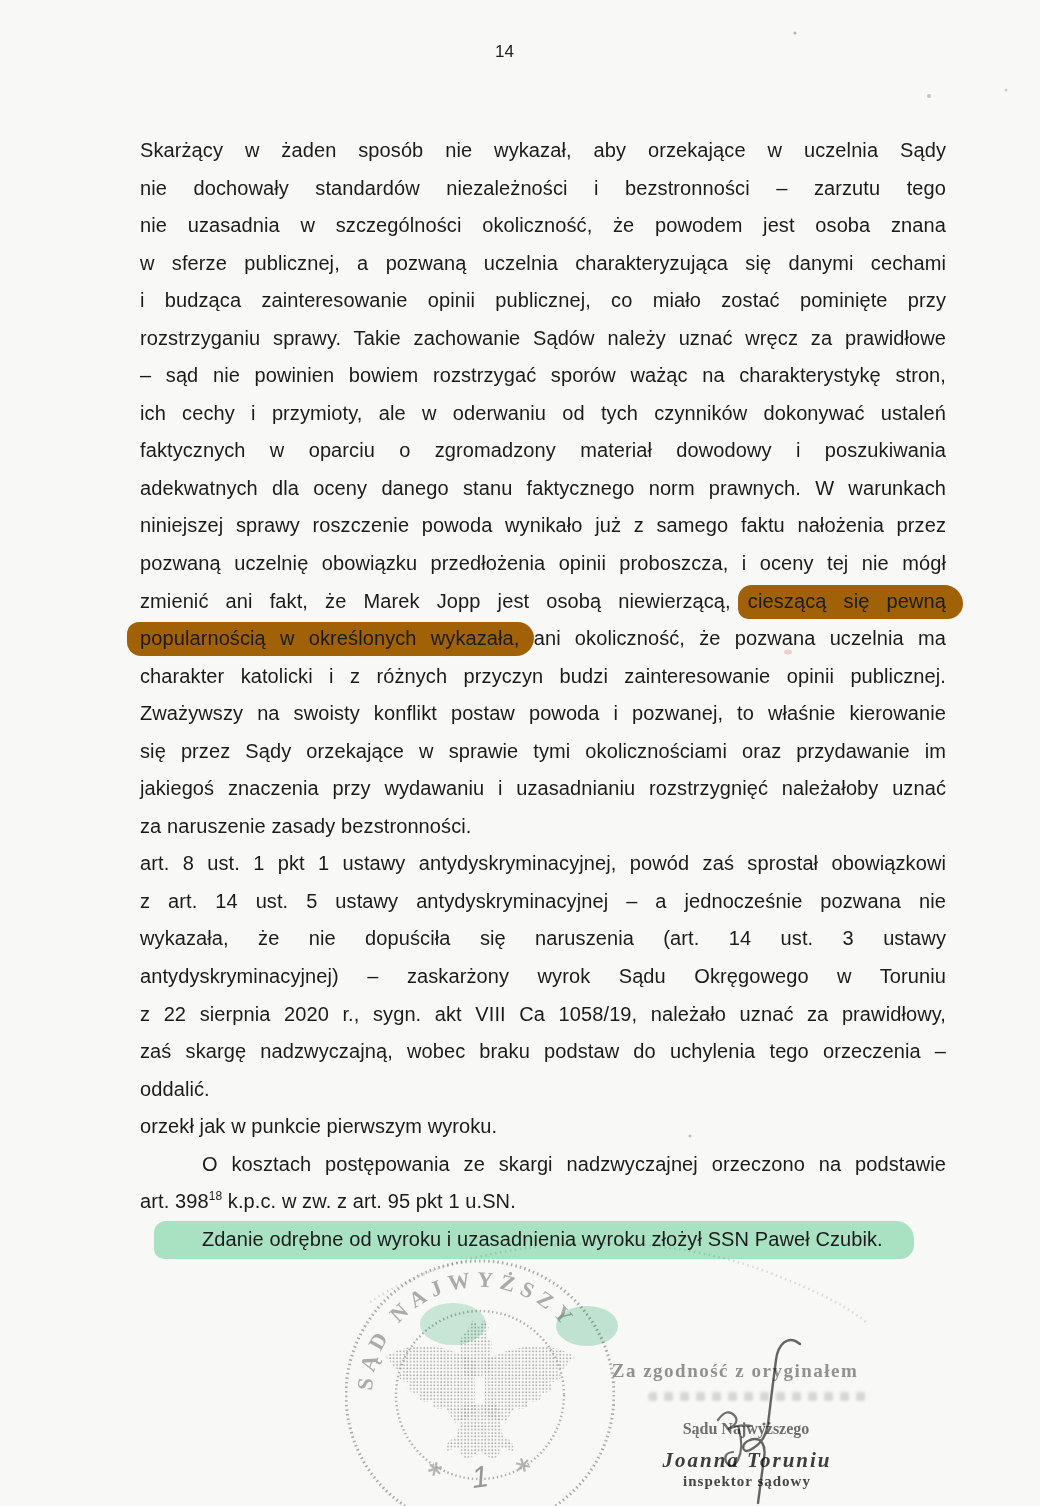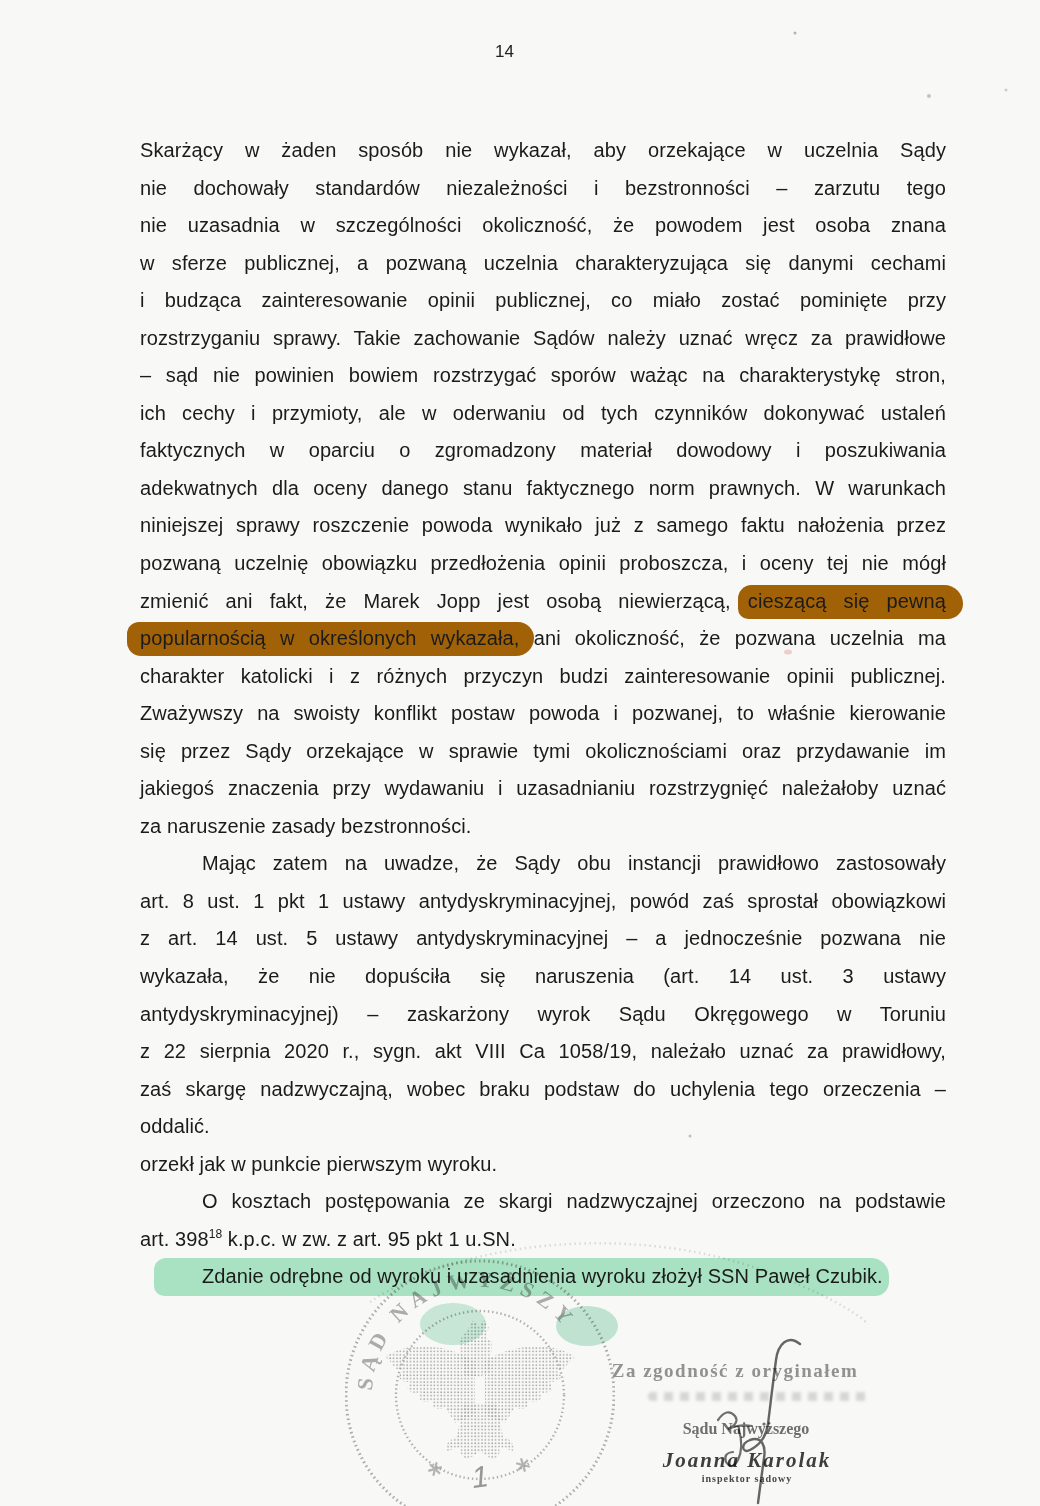--- a/index.html
+++ b/index.html
@@ -15,42 +15,42 @@
     text-align:justify;text-align-last:justify;text-justify:inter-word;
     white-space:normal;letter-spacing:0.1px;}
   .ll{text-align-last:left;}
   .in{text-indent:62px;}
   sup{font-size:12px;line-height:0;}
   .hlp{background:#a16207;}
   .hlp-a{padding:5px 17px 7px 10px;margin:0 -17px 0 -10px;
     border-radius:16px 22px 18px 12px;}
   .hlp-b{padding:5px 15px 7px 13px;margin:0 -15px 0 -13px;
     border-radius:12px 16px 18px 14px;}
-  .hlg{background:#a9e2c2;padding:7px 6px 9px 48px;margin:0 -22px 16px -48px;
+  .hlg{background:#a9e2c2;padding:7px 31px 9px 48px;margin:0 -22px 16px -48px;
     border-radius:12px 18px 14px 10px;}
   .blob{position:absolute;border-radius:50%;mix-blend-mode:multiply;
     pointer-events:none;}
   .stamp-wrap{position:absolute;left:345px;top:1245px;width:270px;height:261px;
     mix-blend-mode:multiply;opacity:.85;}
   .overlay{position:absolute;left:0;top:0;width:1040px;height:1506px;
     pointer-events:none;mix-blend-mode:multiply;}
   .cert{position:absolute;text-align:center;
     font-family:"Liberation Serif",serif;font-weight:bold;}
   .cert-1{left:600px;top:1360px;width:270px;font-size:19px;color:#919191;
     letter-spacing:1.5px;filter:blur(.45px);}
   .cert-smudge{position:absolute;left:648px;top:1392px;width:222px;height:9px;
     background:repeating-linear-gradient(90deg,#9a9a9a 0 9px,transparent 9px 16px);
     opacity:.35;filter:blur(1.6px);border-radius:4px;}
   .cert-2{left:596px;top:1399px;width:300px;font-size:13.5px;color:#5c5c5c;
     font-weight:bold;filter:blur(.35px);letter-spacing:.3px;}
   .cert-3{left:646px;top:1420px;width:200px;font-size:16px;color:#6e6e6e;
     filter:blur(.3px);}
   .cert-name{left:638px;top:1448px;width:218px;font-size:21px;color:#3e3e3e;
     font-style:italic;letter-spacing:2px;filter:blur(.2px);}
-  .cert-title{left:638px;top:1473px;width:218px;font-size:10px;color:#474747;
+  .cert-title{left:638px;top:1473px;width:218px;font-size:15px;color:#474747;
     letter-spacing:1px;filter:blur(.25px);text-align:center;}
 </style>
 </head>
 <body>
 
 <div id="page">
 
   <div class="pagenum">14</div>
 
   <div class="bodytext">
@@ -66,21 +66,20 @@
     <div class="line">adekwatnych dla oceny danego stanu faktycznego norm prawnych. W warunkach</div>
     <div class="line">niniejszej sprawy roszczenie powoda wynikało już z samego faktu nałożenia przez</div>
     <div class="line">pozwaną uczelnię obowiązku przedłożenia opinii proboszcza, i oceny tej nie mógł</div>
     <div class="line"><span>zmienić ani fakt, że Marek Jopp jest osobą niewierzącą,</span> <span class="hlp hlp-a">cieszącą się pewną</span></div>
     <div class="line"><span class="hlp hlp-b">popularnością w określonych wykazała,</span> <span>ani okoliczność, że pozwana uczelnia ma</span></div>
     <div class="line">charakter katolicki i z różnych przyczyn budzi zainteresowanie opinii publicznej.</div>
     <div class="line">Zważywszy na swoisty konflikt postaw powoda i pozwanej, to właśnie kierowanie</div>
     <div class="line">się przez Sądy orzekające w sprawie tymi okolicznościami oraz przydawanie im</div>
     <div class="line">jakiegoś znaczenia przy wydawaniu i uzasadnianiu rozstrzygnięć należałoby uznać</div>
     <div class="line ll">za naruszenie zasady bezstronności.</div>
-    <div class="line in">Mając zatem na uwadze, że Sądy obu instancji prawidłowo zastosowały</div>
     <div class="line">art. 8 ust. 1 pkt 1 ustawy antydyskryminacyjnej, powód zaś sprostał obowiązkowi</div>
     <div class="line">z art. 14 ust. 5 ustawy antydyskryminacyjnej – a jednocześnie pozwana nie</div>
     <div class="line">wykazała, że nie dopuściła się naruszenia (art. 14 ust. 3 ustawy</div>
     <div class="line">antydyskryminacyjnej) – zaskarżony wyrok Sądu Okręgowego w Toruniu</div>
     <div class="line">z 22 sierpnia 2020 r., sygn. akt VIII Ca 1058/19, należało uznać za prawidłowy,</div>
     <div class="line">zaś skargę nadzwyczajną, wobec braku podstaw do uchylenia tego orzeczenia –</div>
     <div class="line ll">oddalić.</div>
     <div class="line ll">orzekł jak w punkcie pierwszym wyroku.</div>
     <div class="line in">O kosztach postępowania ze skargi nadzwyczajnej orzeczono na podstawie</div>
     <div class="line ll"><span>art. 398</span><sup>18</sup> <span>k.p.c. w zw. z art. 95 pkt 1 u.SN.</span></div>
@@ -126,21 +125,21 @@
             <line x1="-3.5" y1="-6" x2="3.5" y2="6"></line>
             <line x1="3.5" y1="-6" x2="-3.5" y2="6"></line>
         </g>
       </g>
     </svg>
   </div>
 
   <div class="cert cert-1">Za zgodność z oryginałem</div>
   <div class="cert-smudge"></div>
   <div class="cert cert-3">Sądu Najwyższego</div>
-  <div class="cert cert-name">Joanna Karolak</div>
+  <div class="cert cert-name">Joanna Toruniu</div>
   <div class="cert cert-title">inspektor sądowy</div>
 
   <svg class="overlay" viewBox="0 0 1040 1506">
 
     <path d="M370 1302 C470 1236 640 1226 762 1270 C822 1292 856 1312 868 1324" fill="none" stroke="#9a9a9a" stroke-width="2.5" stroke-dasharray="1.5 3.5" opacity=".3"></path>
 
     <path d="M800 1344 C788 1334 778 1344 776 1360 C772 1390 770 1408 768 1424 C766 1438 758 1446 750 1450 C742 1454 740 1444 750 1440 C762 1436 766 1446 764 1458 C762 1472 760 1488 758 1503" fill="none" stroke="#4e4e4e" stroke-width="2.4" stroke-linecap="round" opacity=".85"></path>
 
     <path d="M718 1420 q9 -13 17 -4 q5 7 -7 13 q11 -5 24 -3" fill="none" stroke="#4e4e4e" stroke-width="2.2" stroke-linecap="round" opacity=".8"></path>
     <path d="M739 1430 q5 17 -1 30 q-6 11 -12 2 q-3 -9 7 -10" fill="none" stroke="#4e4e4e" stroke-width="2.2" stroke-linecap="round" opacity=".8"></path>

